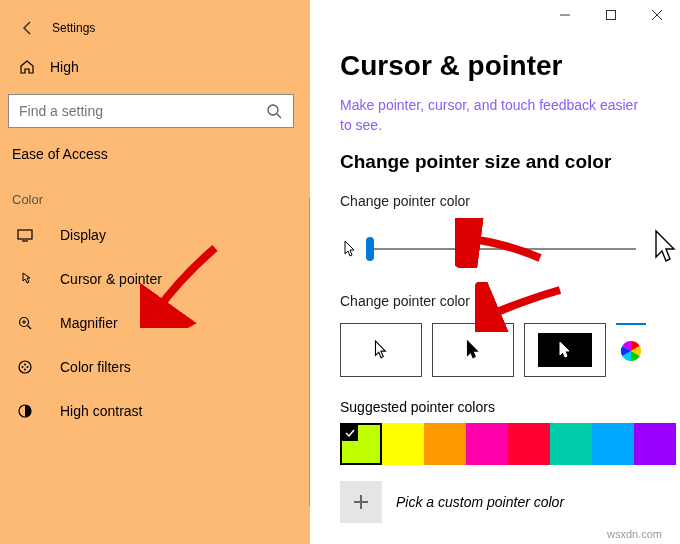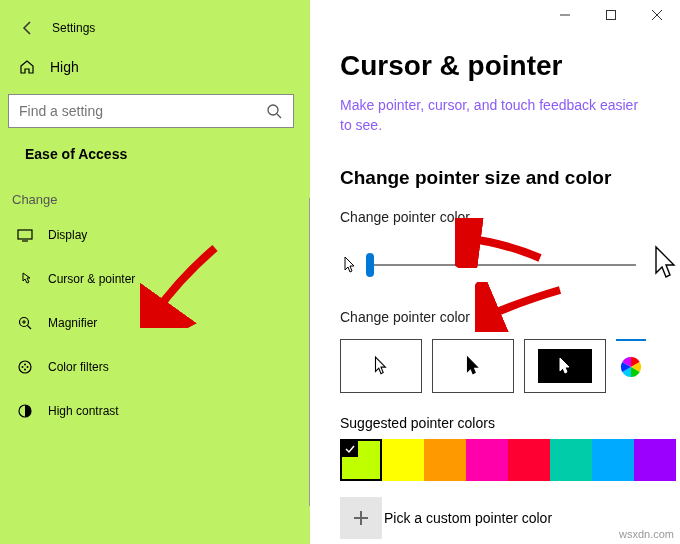--- a/index.html
+++ b/index.html
@@ -1,59 +1,59 @@
 <!DOCTYPE html>
 <html><head>
   <meta charset="utf-8">
   <style>
     * { margin: 0; padding: 0; box-sizing: border-box; font-family: "Segoe UI", -apple-system, sans-serif; }
     body { width: 680px; height: 544px; background: #fff; overflow: hidden; position: relative; }
     .window { display: flex; width: 100%; height: 100%; }
-    .sidebar { width: 310px; background: #bef264; padding: 12px 0 0 0; flex-shrink: 0; position: relative; }
+    .sidebar { width: 310px; background: #fdba74; padding: 12px 0 0 0; flex-shrink: 0; position: relative; }
     .titlebar { display: flex; align-items: center; gap: 14px; padding: 0 0 0 18px; height: 32px; }
     .titlebar .back { width: 20px; height: 20px; display: flex; align-items: center; justify-content: center; cursor: pointer; }
     .titlebar .title { font-size: 12px; }
     .home-row { display: flex; align-items: center; gap: 14px; padding: 0 0 0 18px; height: 46px; cursor: pointer; }
     .home-row .icon { width: 18px; height: 18px; display: flex; align-items: center; justify-content: center; }
     .home-row .label { font-size: 14px; }
     .searchbox { margin: 4px 16px 0 8px; height: 34px; border: 1px solid #888; background: #fff; display: flex; align-items: center; padding: 0 8px 0 10px; }
     .searchbox input { flex: 1; border: none; outline: none; font-size: 14px; background: transparent; color: #444; }
     .searchbox .sicon { width: 22px; height: 22px; display: flex; align-items: center; justify-content: center; }
-    .category { padding: 18px 0 0 25px; font-size: 14px; font-weight: 700; color: #000; }
+    .category { padding: 18px 0 0 12px; font-size: 14px; font-weight: 400; color: #000; }
     .group-header { padding: 30px 0 0 12px; font-size: 13px; color: #555; }
     .nav-list { margin-top: 6px; }
-    .nav-item { display: flex; align-items: center; gap: 14px; padding: 0 0 0 16px; height: 44px; cursor: pointer; font-size: 12px; }
+    .nav-item { display: flex; align-items: center; gap: 26px; padding: 0 0 0 16px; height: 44px; cursor: pointer; font-size: 14px; }
     .nav-item .nicon { width: 18px; height: 18px; display: flex; align-items: center; justify-content: center; flex-shrink: 0; }
     .divider-right { position: absolute; right: 0; top: 198px; bottom: 38px; width: 1px; background: #999; }
     .content { flex: 1; padding: 50px 0 0 30px; overflow: hidden; }
     .content h1 { font-size: 28px; font-weight: 600; margin-bottom: 14px; }
     .content .subtitle { font-size: 14px; color: #8b5cf6; max-width: 300px; line-height: 1.4; }
-    .content h2 { font-size: 19px; font-weight: 600; margin-top: 32px; margin-bottom: 20px; }
+    .content h2 { font-size: 19px; font-weight: 600; margin-top: 16px; margin-bottom: 20px; }
     .content .fieldlabel { font-size: 14px; color: #222; margin-top: 8px; }
     .slider-row { display: flex; align-items: center; gap: 10px; margin-top: 18px; }
     .slider-row .small-cursor { width: 20px; height: 24px; display: flex; align-items: center; justify-content: center; }
     .slider-track { position: relative; width: 270px; height: 2px; background: #888; }
     .slider-thumb { position: absolute; left: 0; top: 50%; transform: translate(-50%, -50%); width: 8px; height: 24px; border-radius: 4px; background: #0078d7; cursor: pointer; }
     .big-cursor { margin-left: 6px; }
     .color-options { display: flex; gap: 10px; margin-top: 14px; }
     .color-tile { width: 82px; height: 54px; border: 1px solid #444; display: flex; align-items: center; justify-content: center; cursor: pointer; background: #fff; }
     .color-tile .inner-black { width: 54px; height: 34px; background: #000; display: flex; align-items: center; justify-content: center; }
     .wheel-tile { width: 30px; height: 54px; border-top: 2px solid #0078d7; display: flex; align-items: center; justify-content: center; overflow: hidden; }
     .suggested-label { font-size: 14px; margin-top: 22px; }
     .swatches { display: flex; margin-top: 8px; }
     .swatch { width: 42px; height: 42px; cursor: pointer; position: relative; }
     .swatch.selected::after { content: ""; position: absolute; inset: 0; border: 2px solid #000; }
     .swatch .check { position: absolute; top: 2px; left: 2px; width: 16px; height: 16px; background: #000; display: flex; align-items: center; justify-content: center; }
-    .pick-row { display: flex; align-items: center; gap: 2px; margin-top: 16px; }
+    .pick-row { display: flex; align-items: center; gap: 14px; margin-top: 16px; font-style: italic; }
     .plus-btn { width: 42px; height: 42px; background: #e5e5e5; display: flex; align-items: center; justify-content: center; font-size: 22px; color: #555; cursor: pointer; }
     .pick-row .plabel { font-size: 14px; }
     .win-controls { position: absolute; top: 0; right: 0; display: flex; }
     .win-controls .wbtn { width: 46px; height: 30px; display: flex; align-items: center; justify-content: center; cursor: pointer; color: #333; }
     .arrow { position: absolute; pointer-events: none; }
-    .watermark { position: absolute; bottom: 4px; right: 6px; font-size: 11px; color: #999; }
+    .watermark { position: absolute; bottom: 4px; right: 18px; font-size: 11px; color: #999; }
   </style>
 </head>
 <body>
 
 <div class="window">
   <div class="sidebar">
     <div class="titlebar">
       <div class="back">
         <svg width="16" height="16" viewBox="0 0 16 16">
             <path d="M10 2 L4 8 L10 14" fill="none" stroke="#333" stroke-width="1.5"></path>
@@ -72,21 +72,21 @@
     <div class="searchbox">
       <input type="text" placeholder="Find a setting" style="">
       <div class="sicon">
         <svg width="16" height="16" viewBox="0 0 16 16">
             <circle cx="7" cy="7" r="5" fill="none" stroke="#555" stroke-width="1.3"></circle>
             <line x1="11" y1="11" x2="15" y2="15" stroke="#555" stroke-width="1.3"></line>
           </svg>
       </div>
     </div>
     <div class="category">Ease of Access</div>
-    <div class="group-header">Change</div>
+    <div class="group-header">Color</div>
     <div class="nav-list">
       <div class="nav-item">
         <div class="nicon">
           <svg width="16" height="16" viewBox="0 0 16 16">
               <rect x="1" y="3" width="14" height="9" fill="none" stroke="#000" stroke-width="1.2"></rect>
               <line x1="5" y1="14" x2="11" y2="14" stroke="#000" stroke-width="1.2"></line>
             </svg>
         </div>
         <span>Display</span>
       </div>

